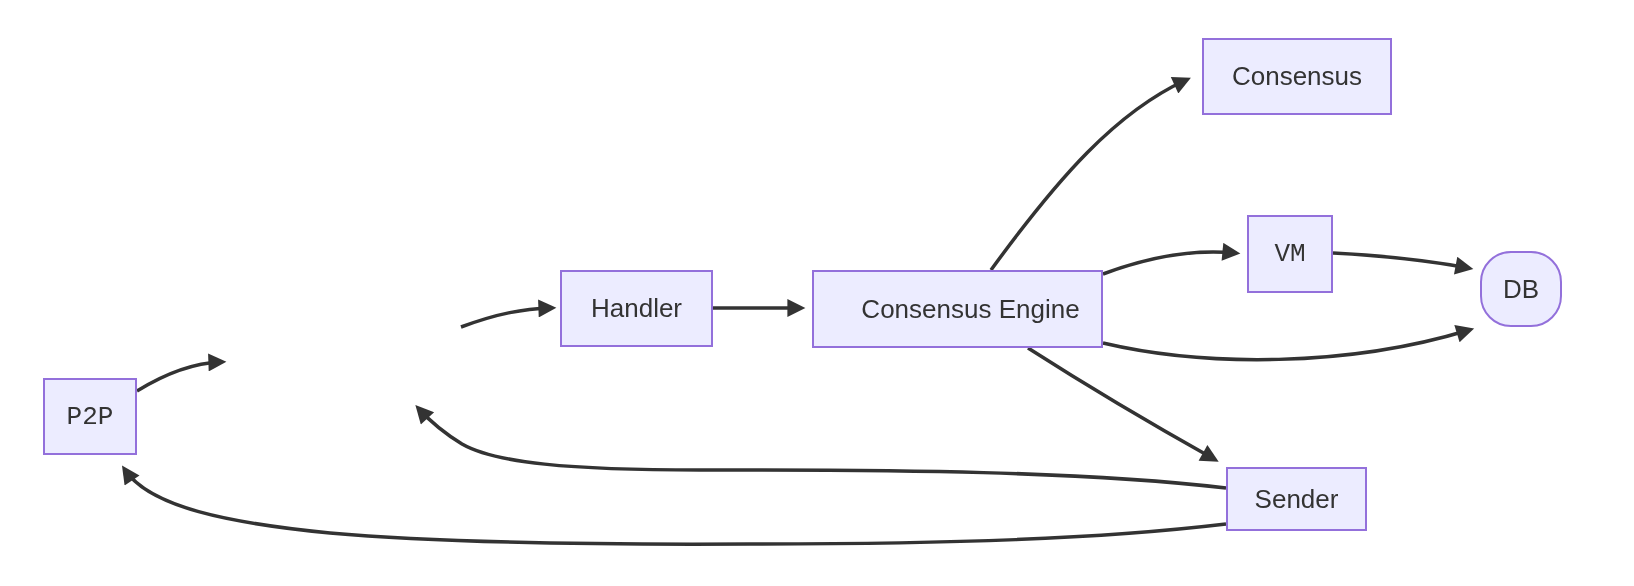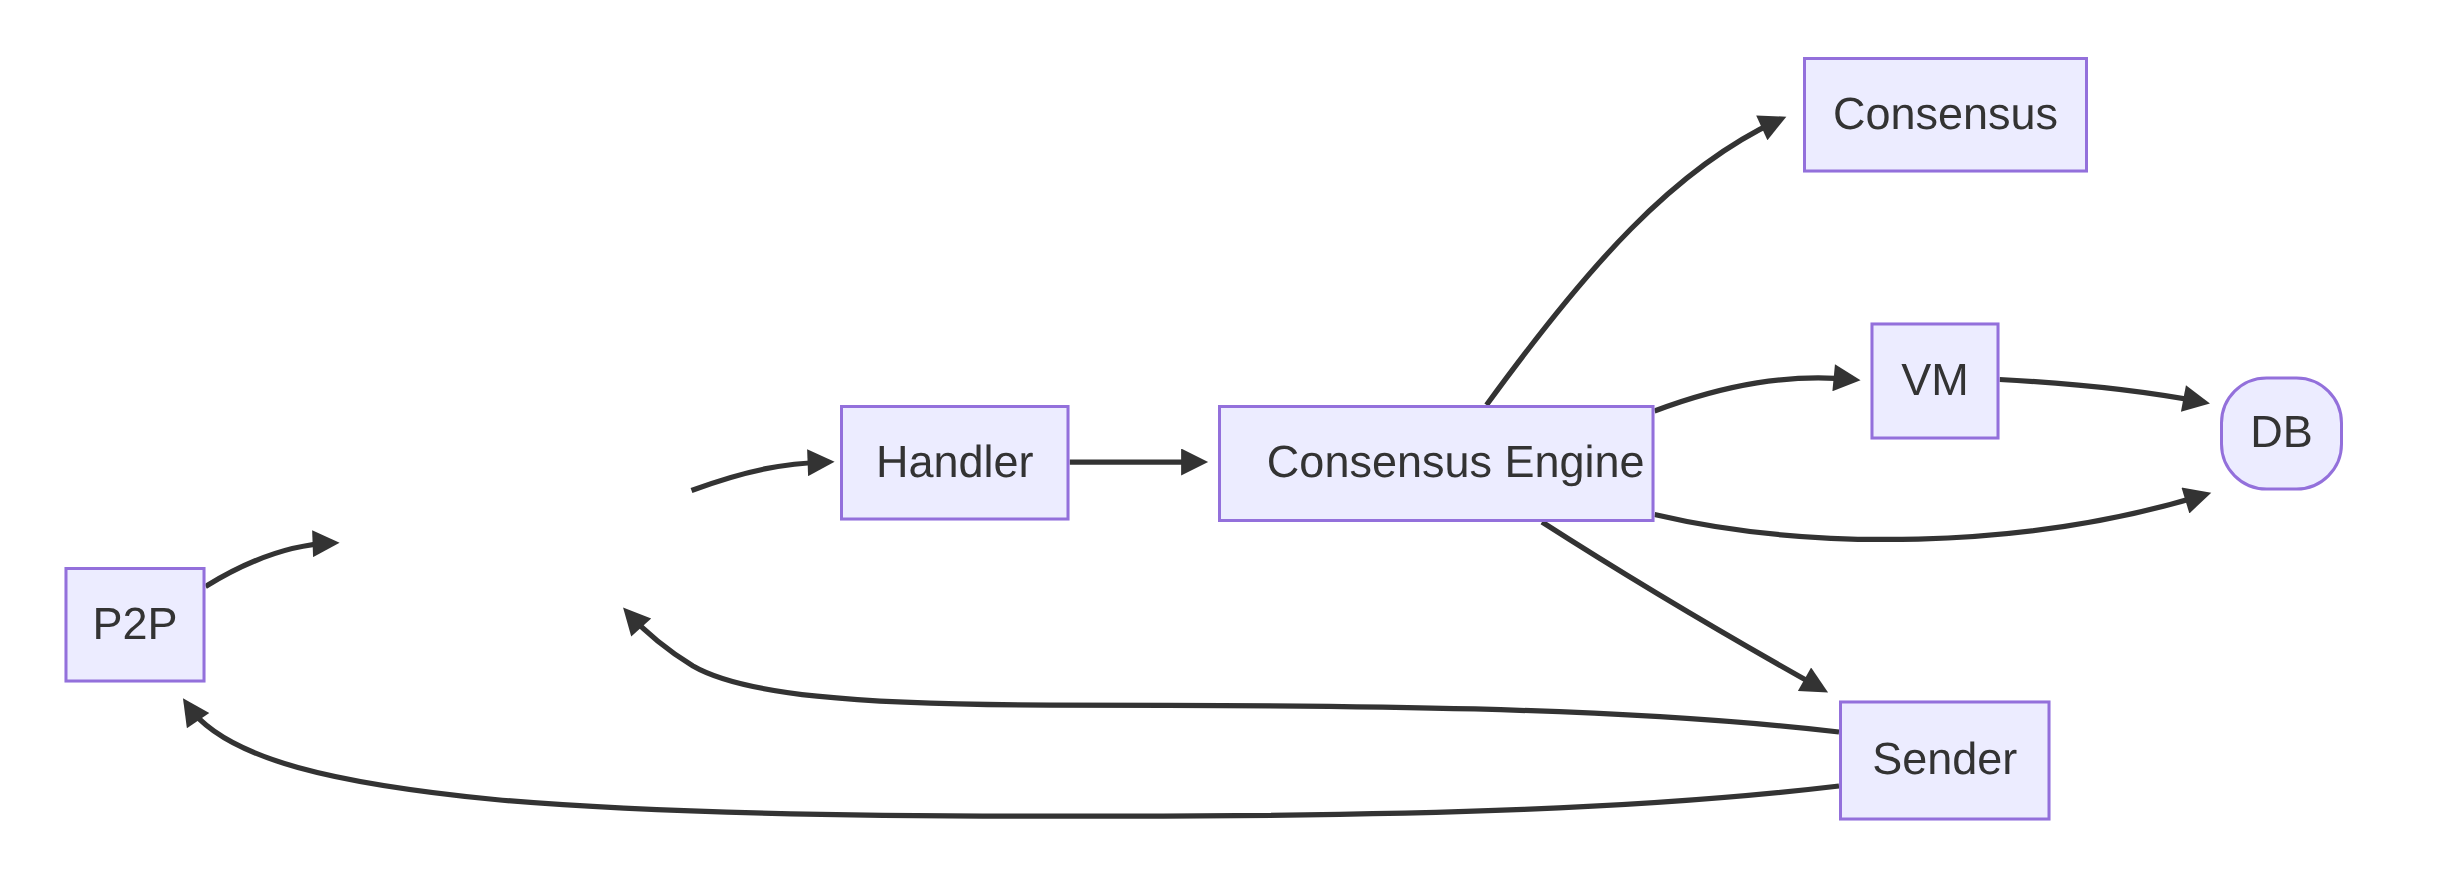--- a/index.html
+++ b/index.html
@@ -26,21 +26,21 @@
     fill: none;
     stroke: #333333;
     stroke-width: 3.5px;
   }
   .node {
     position: absolute;
     box-sizing: border-box;
     background: #ECECFF;
     border: 2px solid #9370DB;
     color: #333333;
-    font-size: 30px;
+    font-size: 26px;
     display: flex;
     align-items: center;
     justify-content: center;
     white-space: nowrap;
   }
 </style>
 </head>
 <body>
 
 <div class="canvas">
@@ -56,42 +56,42 @@
     <path class="edge" marker-end="url(#arrowhead)" d="M 713 308 C 744 308 772 308 800 308"></path>
     <path class="edge" marker-end="url(#arrowhead)" d="M 991 270 C 1058 178 1116 112 1186 80"></path>
     <path class="edge" marker-end="url(#arrowhead)" d="M 1103 274 C 1151 256 1193 249 1235 253"></path>
     <path class="edge" marker-end="url(#arrowhead)" d="M 1333 253 C 1391 256 1431 261 1468 268"></path>
     <path class="edge" marker-end="url(#arrowhead)" d="M 1103 343 C 1205 367 1348 367 1469 330"></path>
     <path class="edge" marker-end="url(#arrowhead)" d="M 1028 348 C 1092 389 1155 426 1214 459"></path>
     <path class="edge" marker-end="url(#arrowhead)" d="M 1226 488 C 1080 471 900 470 700 470 C 570 470 495 463 462 444 C 444 433 429 420 419 409"></path>
     <path class="edge" marker-end="url(#arrowhead)" d="M 1226 524 C 1100 539 950 544 750 544 C 560 545 420 541 330 533 C 228 523 150 507 125 470"></path>
   </svg>
 
-  <div class="node" style="left:43px; top:378px; width:94px; height:77px;">
+  <div class="node" style="left:43px; top:378px; width:94px; height:77px;font-family:Liberation Mono, monospace;">
     <span>P2P</span>
   </div>
 
 
   <div class="node" style="left:560px; top:270px; width:153px; height:77px;align-items:center;">
     <span>Handler</span>
   </div>
 
   <div class="node" style="left:812px; top:270px; width:291px; height:78px;padding-left:26px;">
     <span>Consensus Engine</span>
   </div>
 
   <div class="node" style="left:1202px; top:38px; width:190px; height:77px;">
     <span>Consensus</span>
   </div>
 
-  <div class="node" style="left:1247px; top:215px; width:86px; height:78px;">
+  <div class="node" style="left:1247px; top:215px; width:86px; height:78px;font-family:Liberation Mono, monospace;">
     <span>VM</span>
   </div>
 
   <div class="node" style="left:1480px; top:251px; width:82px; height:76px;border-radius:31px;">
     <span>DB</span>
   </div>
 
-  <div class="node" style="left:1226px; top:467px; width:141px; height:80px;">
+  <div class="node" style="left:1226px; top:467px; width:141px; height:64px;">
     <span>Sender</span>
   </div>
 
 </div>
 
 </body></html>

